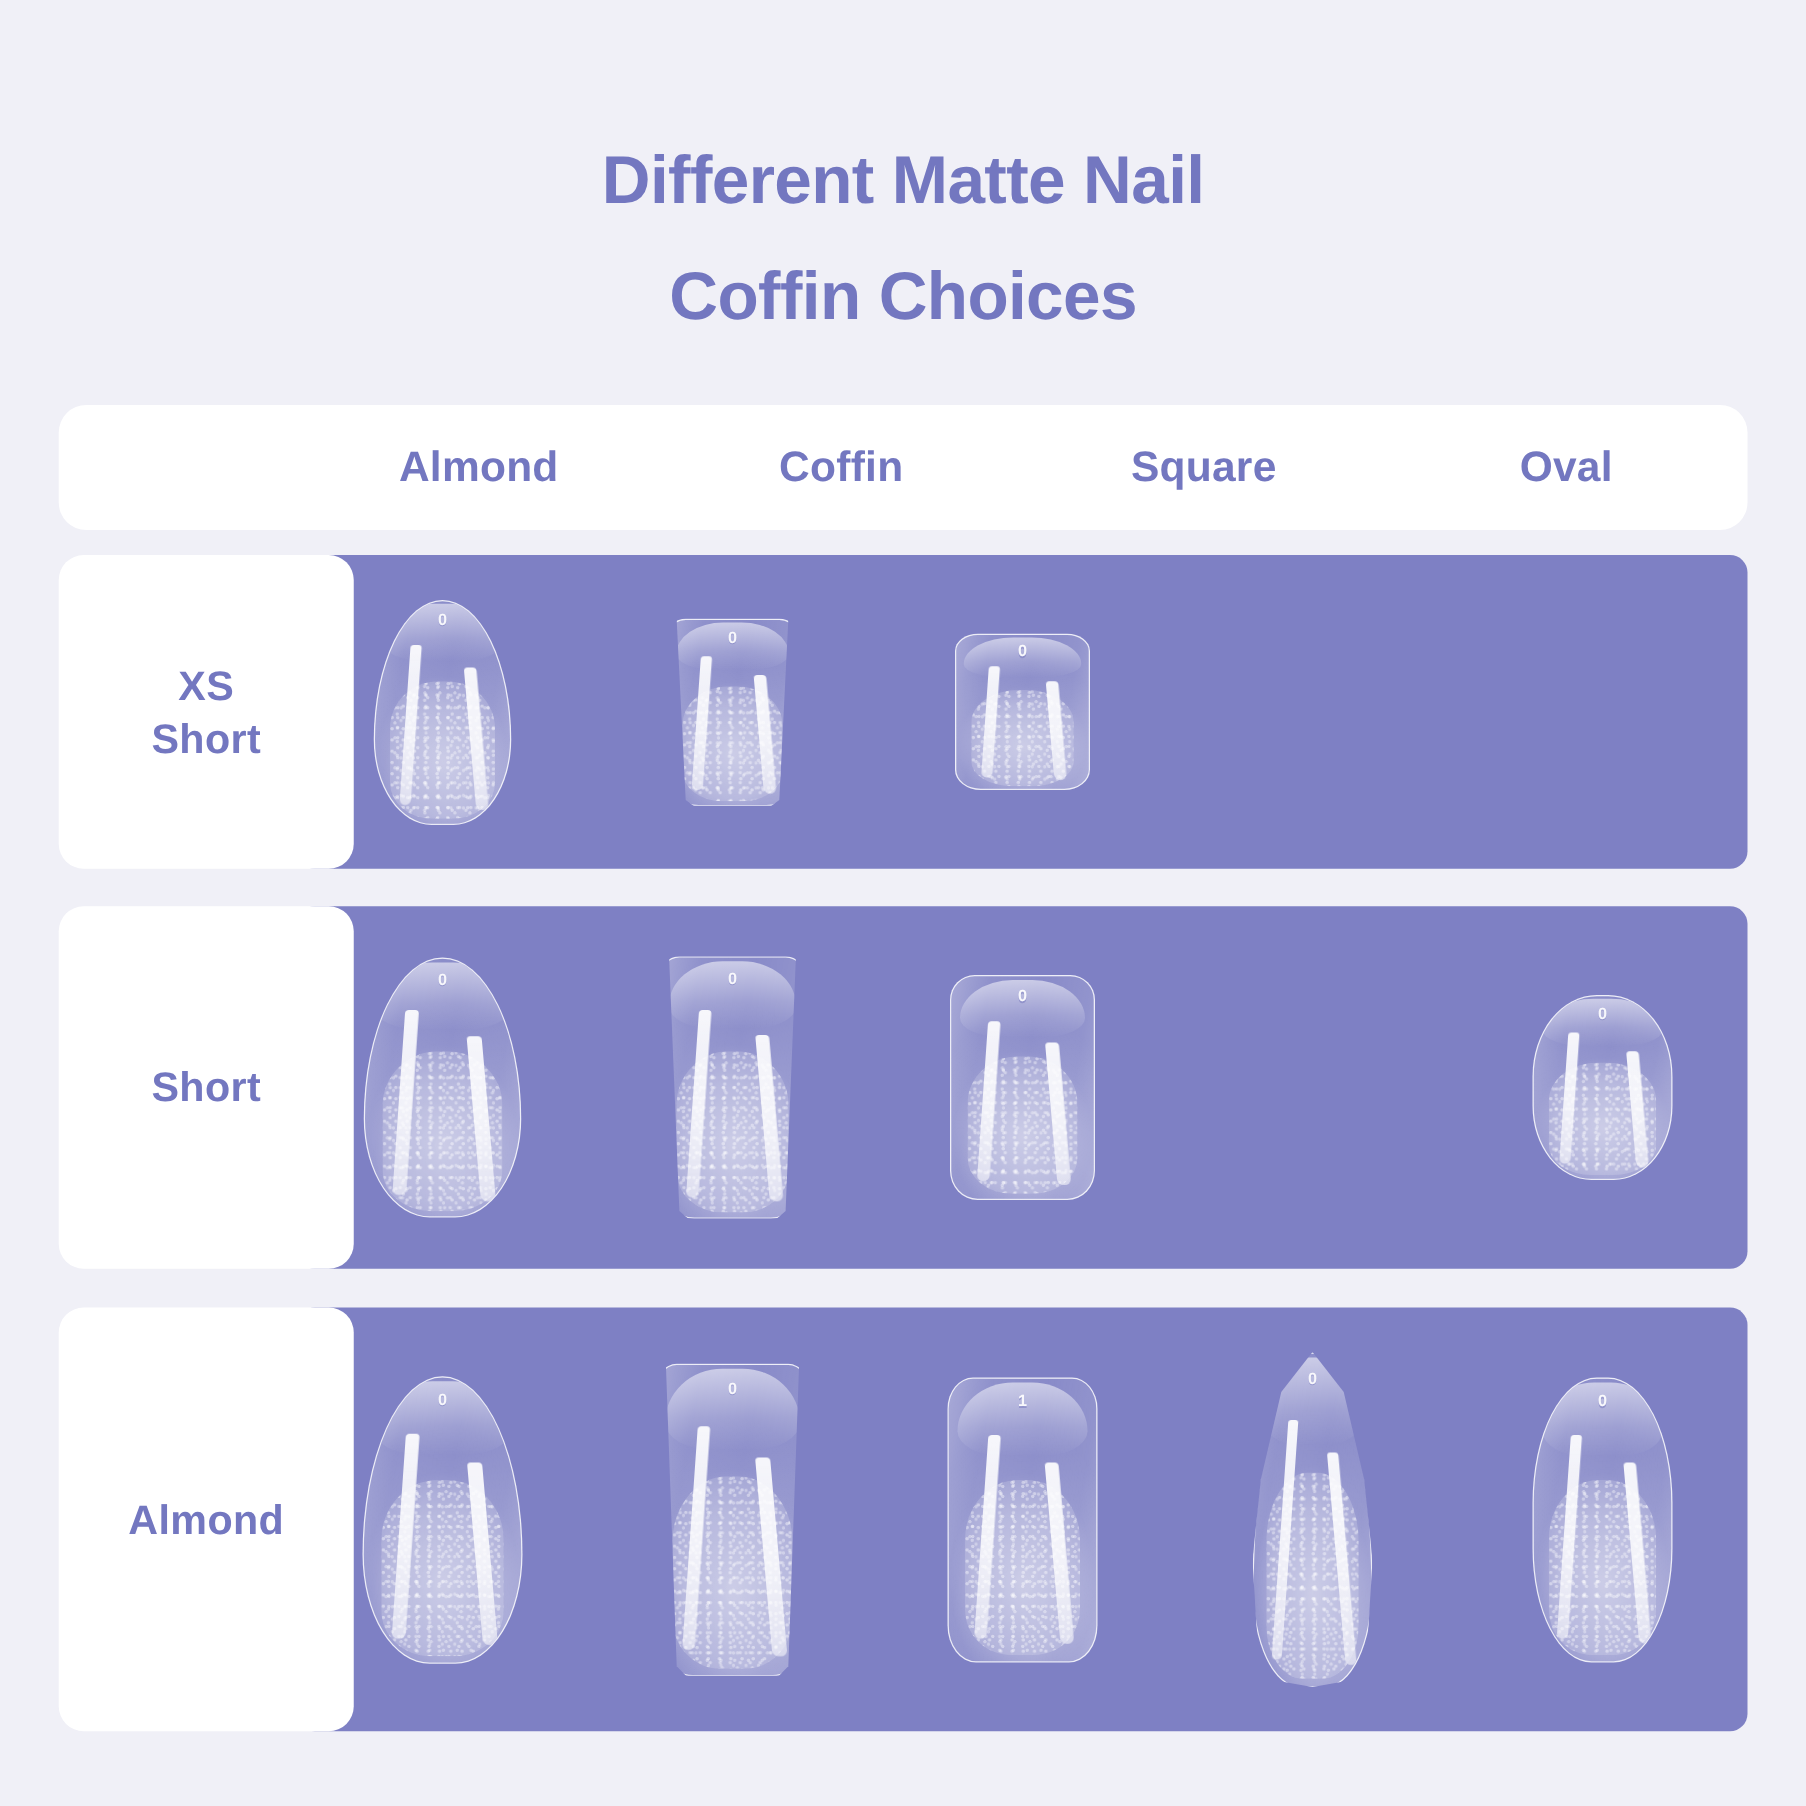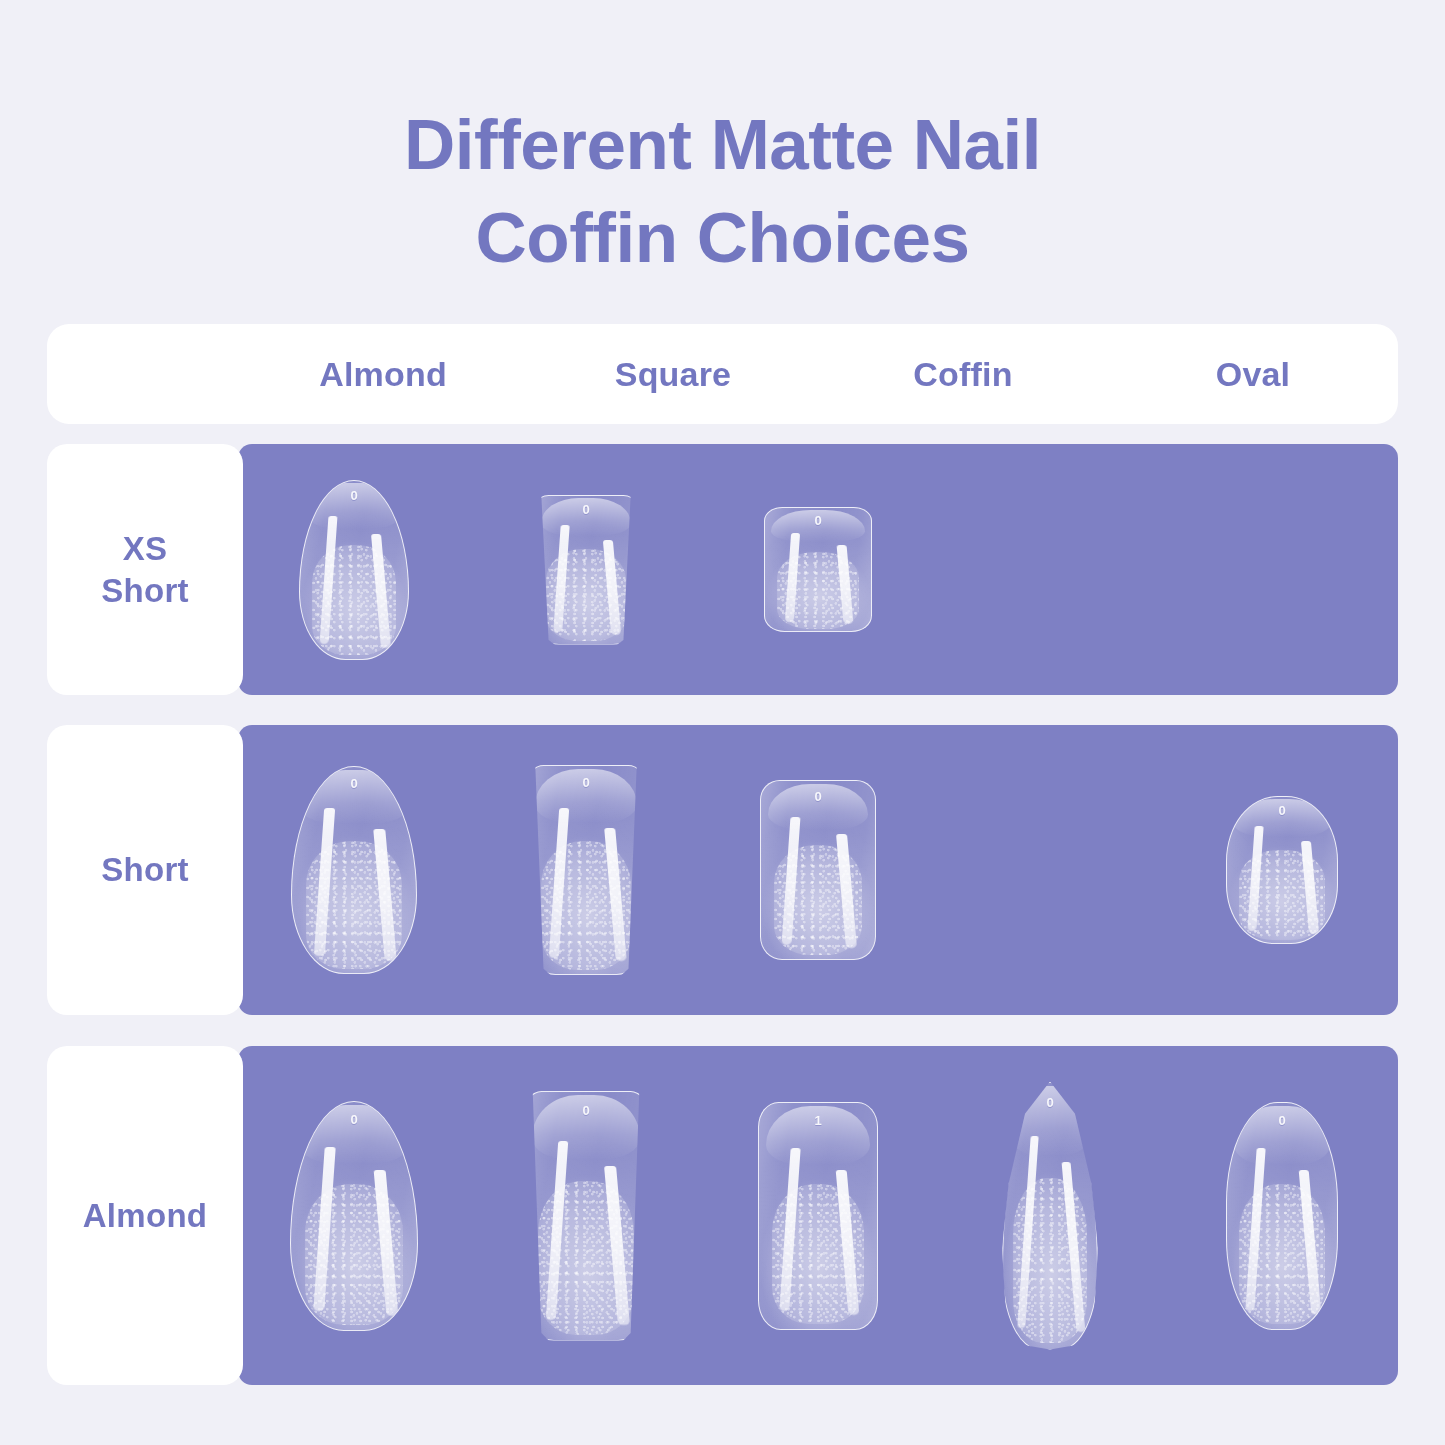--- a/index.html
+++ b/index.html
@@ -25,21 +25,21 @@
     position: absolute;
     left: 0;
     top: 98px;
     width: 1445px;
     text-align: center;
   }
   .title-line {
     display: block;
     color: #7377c0;
     font-weight: 700;
-    font-size: 71px;
+    font-size: 54px;
     line-height: 93px;
     letter-spacing: -0.5px;
   }
 
   
   .header-card {
     position: absolute;
     left: 47px;
     top: 324px;
     width: 1351px;
@@ -78,21 +78,21 @@
     top: 0;
     width: 1160px;
     height: 100%;
     background: #7e80c4;
     border-radius: 14px;
   }
   .row-label-card {
     position: absolute;
     left: 0;
     top: 0;
-    width: 196px;
+    width: 236px;
     height: 100%;
     background: #ffffff;
     border-radius: 20px;
     display: flex;
     align-items: center;
     justify-content: center;
     z-index: 3;
   }
   .row-label-text {
     color: #7377c0;
@@ -231,22 +231,22 @@
 <div class="page">
 
   <div class="title-block">
     <span class="title-line">Different Matte Nail</span>
     <span class="title-line">Coffin Choices</span>
   </div>
 
   <div class="header-card">
     <div class="header-cols">
       <div class="header-col">Almond</div>
+      <div class="header-col">Coffin</div>
       <div class="header-col">Square</div>
-      <div class="header-col">Coffin</div>
       <div class="header-col">Oval</div>
     </div>
   </div>
 
   <div id="rows-host">
       <div class="row-band" style="top: 444px; height: 251px;">
         <div class="row-panel"></div>
         <div class="row-label-card">
           <div class="row-label-text"><span>XS</span><br><span>Short</span></div>
         </div>

